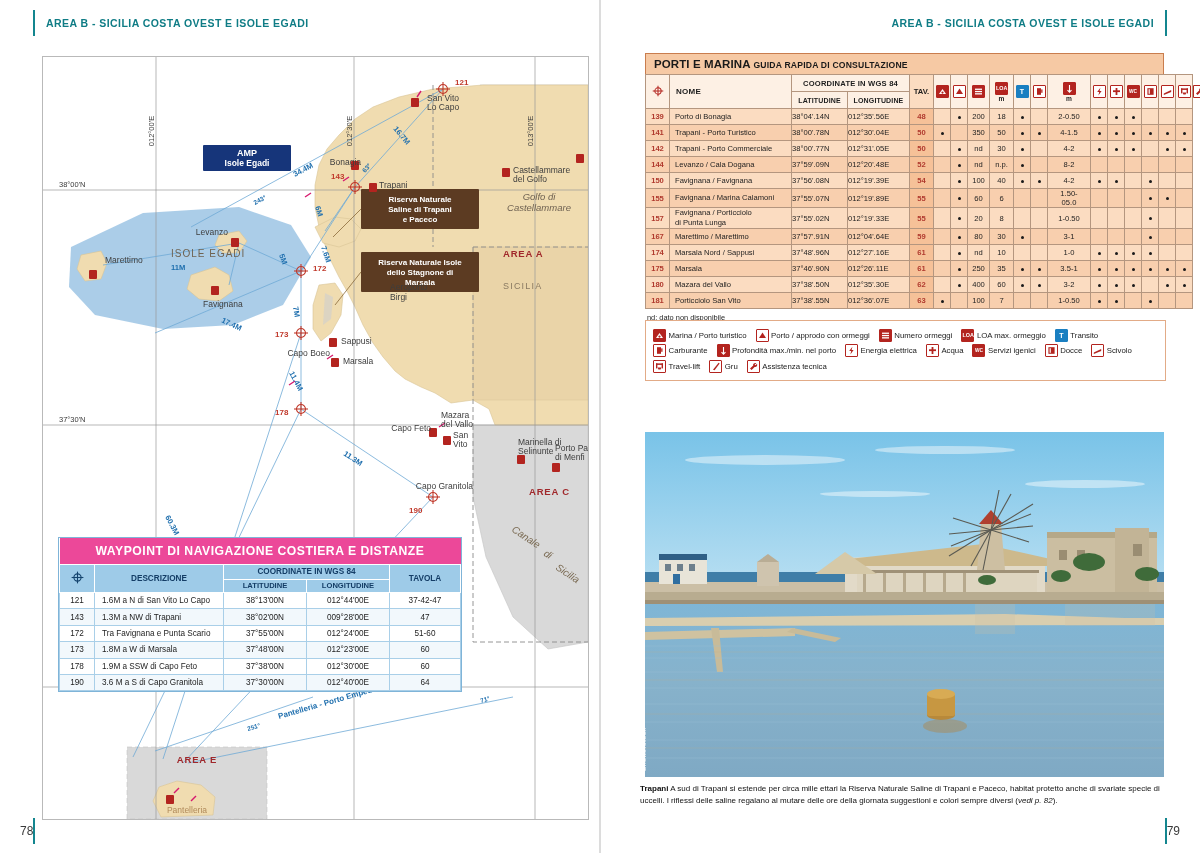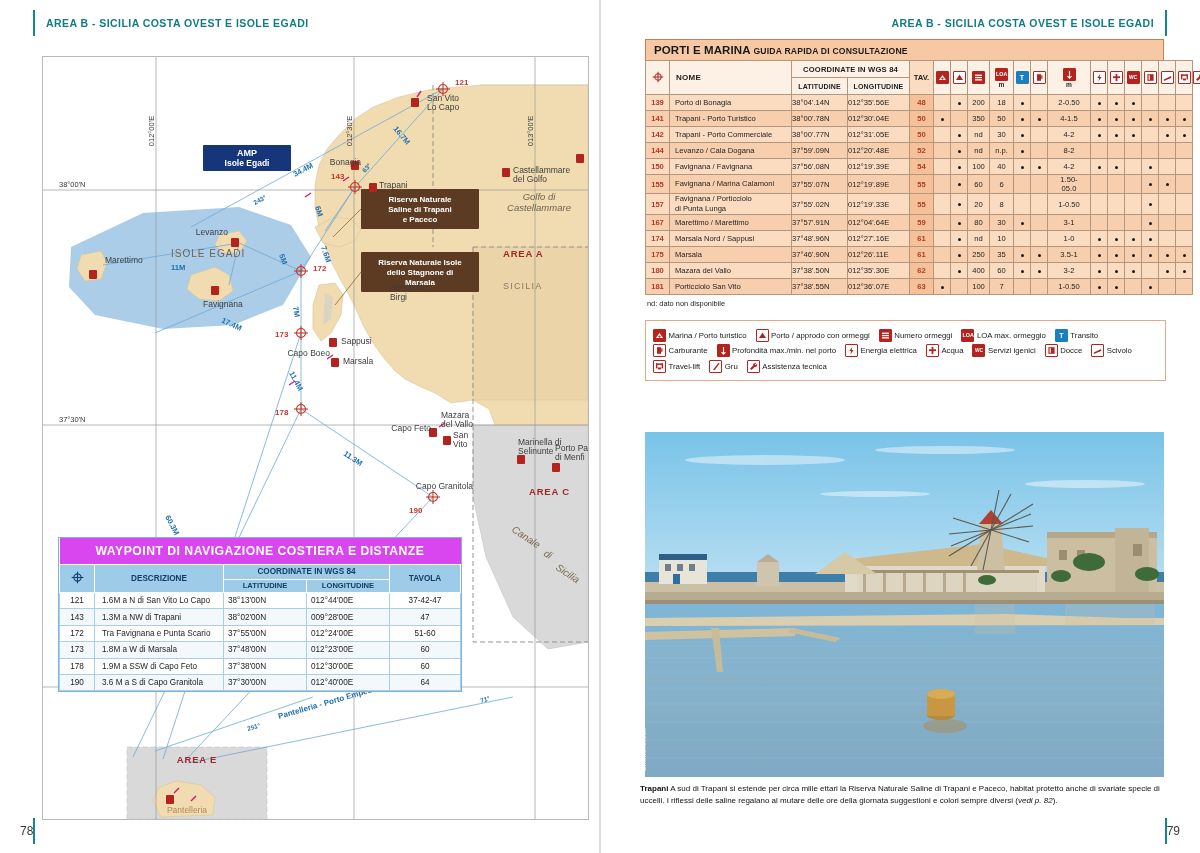--- a/index.html
+++ b/index.html
@@ -35,47 +35,47 @@
   }
   .map-svg{position:absolute;left:0;top:0;}
 
   
   .wp-table{
     position:absolute;left:59px;top:538px;width:402px;
     border-collapse:collapse;font-size:8.2px;color:#1d1d1d;
     background:#fff;box-shadow:0 0 0 1px #7fb4d8;
   }
   .wp-title{
-    background:#d946ef;color:#fff;font-size:12.2px;font-weight:bold;
+    background:#ec4899;color:#fff;font-size:12.2px;font-weight:bold;
     text-align:center;padding:6px 0 6px;letter-spacing:.5px;
   }
   .wp-head td{
     background:#9ecbe8;color:#143d66;font-weight:bold;font-size:8.2px;
     text-align:center;border:1px solid #ffffff;padding:2px 2px;
   }
   .wp-head .wp-desc{padding:9px 0;}
   .wp-coord-top{
     background:#9ecbe8;color:#143d66;font-weight:bold;text-align:center;
     border:1px solid #fff;padding:2px 0 1px;font-size:8.2px;
   }
   .wp-sub{
     background:#9ecbe8;color:#143d66;font-weight:bold;text-align:center;
     border:1px solid #fff;padding:1px 0 2px;font-size:7.6px;
   }
   .wp-table td.cell{border:1px solid #a9cfe8;padding:3.2px 4px;}
   .wp-table tr.odd td.cell{background:#ffffff;}
   .wp-table tr.even td.cell{background:#f2f8fc;}
   .c-id{text-align:center;width:26px;}
   .c-desc{text-align:left;padding-left:7px !important;}
-  .c-lat,.c-lon{width:74px;}
+  .c-lat,.c-lon{text-align:center;width:74px;}
   .c-tav{text-align:center;width:62px;}
   .crosshair-cell{width:26px;text-align:center;}
 
   
-  .ports-box{position:absolute;left:645px;top:39px;width:519px;}
+  .ports-box{position:absolute;left:645px;top:53px;width:519px;}
   .ports-title{
     background:#f6c9a4;border:1px solid #c97d4e;border-bottom:none;
     padding:4px 8px;font-size:11.5px;font-weight:bold;color:#1a1a1a;
     letter-spacing:.1px;
   }
   .ports-title .sm{font-size:8.6px;letter-spacing:.2px;}
   table.ports{
     border-collapse:collapse;width:519px;font-size:7.6px;color:#1d1d1d;
     table-layout:fixed;
   }

